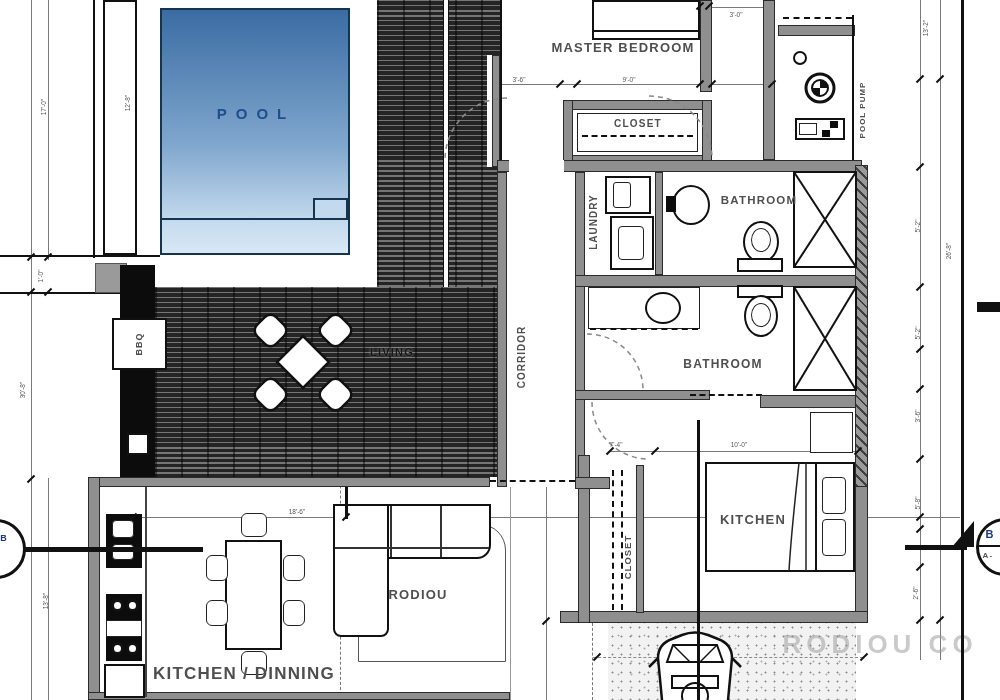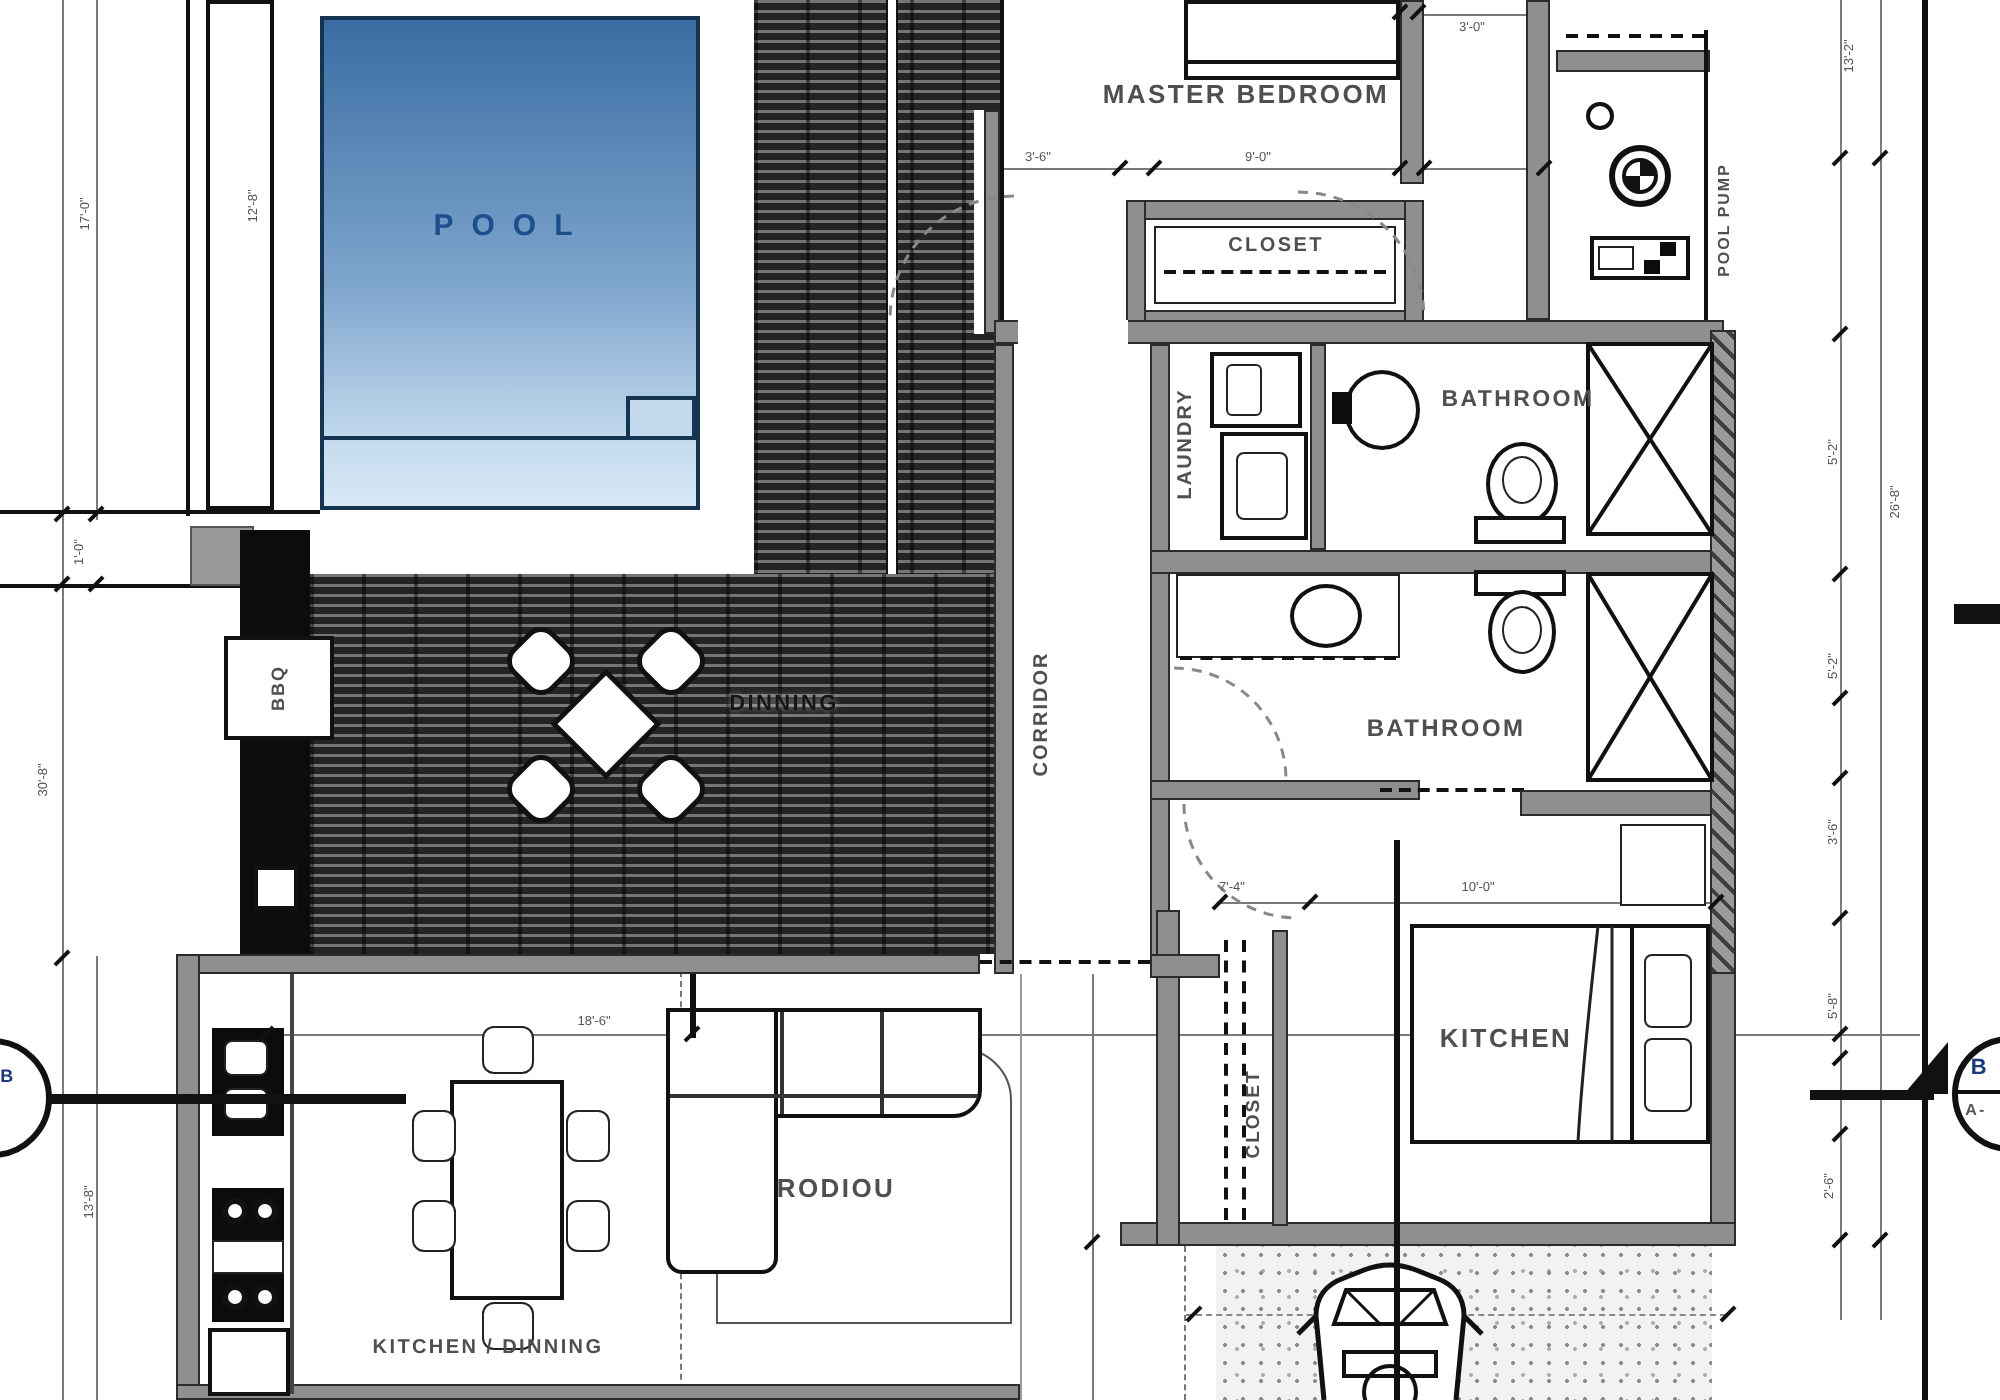--- a/index.html
+++ b/index.html
@@ -64,20 +64,21 @@
   <div class="a" style="left:487px;top:55px;width:13px;height:112px;background:#fff;"></div>
   <div class="wall" style="left:492px;top:55px;width:8px;height:112px;"></div>
   <div class="lnb" style="left:500px;top:0;width:1.5px;height:160px;"></div>
 
   <div class="blk" style="left:120px;top:265px;width:35px;height:212px;"></div>
   <div class="fix" style="left:112px;top:318px;width:55px;height:52px;"></div>
   <div class="lblv" style="left:139px;top:344px;font-size:9px;">BBQ</div>
   <div class="fix" style="left:127px;top:433px;width:22px;height:22px;"></div>
 
   <div class="stipple" style="left:608px;top:623px;width:248px;height:77px;"></div>
+  <div class="lbl" style="left:880px;top:644px;font-size:26px;letter-spacing:5px;color:rgba(150,150,150,.5);">RODIOU CO</div>
   <div class="dashvg" style="left:592px;top:623px;height:77px;"></div>
   <div class="dashhg" style="left:593px;top:657px;width:270px;"></div>
 
   <div class="wall" style="left:700px;top:0;width:12px;height:92px;"></div>
   <div class="wall" style="left:563px;top:100px;width:149px;height:10px;"></div>
   <div class="wall" style="left:563px;top:155px;width:149px;height:10px;"></div>
   <div class="wall" style="left:563px;top:100px;width:10px;height:65px;"></div>
   <div class="wall" style="left:702px;top:100px;width:10px;height:65px;"></div>
   <div class="wall" style="left:497px;top:160px;width:365px;height:12px;"></div>
   <div class="a" style="left:509px;top:160px;width:55px;height:12px;background:#fff;"></div>
@@ -223,25 +224,25 @@
     <polygon points="952,547 974,521 974,547" fill="#111"></polygon>
   </svg>
 
   <div class="lbl" style="left:623px;top:47px;font-size:13px;">MASTER BEDROOM</div>
   <div class="lbl" style="left:638px;top:123px;font-size:10px;">CLOSET</div>
   <div class="lblv" style="left:862px;top:110px;font-size:8px;">POOL PUMP</div>
   <div class="lblv" style="left:593px;top:222px;font-size:10px;">LAUNDRY</div>
   <div class="lbl" style="left:759px;top:200px;font-size:11.5px;">BATHROOM</div>
   <div class="lbl" style="left:723px;top:364px;font-size:12px;">BATHROOM</div>
   <div class="lblv" style="left:521px;top:357px;font-size:10px;">CORRIDOR</div>
-  <div class="lbl" style="left:392px;top:352px;font-size:11px;color:#161616;text-shadow:0 0 3px rgba(255,255,255,.55);">DINNING</div>
+  <div class="lbl" style="left:392px;top:352px;font-size:11px;color:#161616;text-shadow:0 0 3px rgba(255,255,255,.55);">LIVING</div>
   <div class="lbl" style="left:753px;top:519px;font-size:13px;">KITCHEN</div>
   <div class="lblv" style="left:627px;top:557px;font-size:9.5px;">CLOSET</div>
   <div class="lbl" style="left:418px;top:594px;font-size:13px;">RODIOU</div>
-  <div class="lbl" style="left:244px;top:674px;font-size:10px;">KITCHEN / DINNING</div>
+  <div class="lbl" style="left:244px;top:674px;font-size:17px;">KITCHEN / DINNING</div>
 
   <div class="dim" style="left:519px;top:79px;">3'-6"</div>
   <div class="dim" style="left:629px;top:79px;">9'-0"</div>
   <div class="dim" style="left:736px;top:14px;">3'-0"</div>
   <div class="dimv" style="left:925px;top:28px;">13'-2"</div>
   <div class="dimv" style="left:917px;top:226px;">5'-2"</div>
   <div class="dimv" style="left:948px;top:251px;">26'-8"</div>
   <div class="dimv" style="left:917px;top:333px;">5'-2"</div>
   <div class="dimv" style="left:917px;top:416px;">3'-6"</div>
   <div class="dimv" style="left:917px;top:503px;">5'-8"</div>

